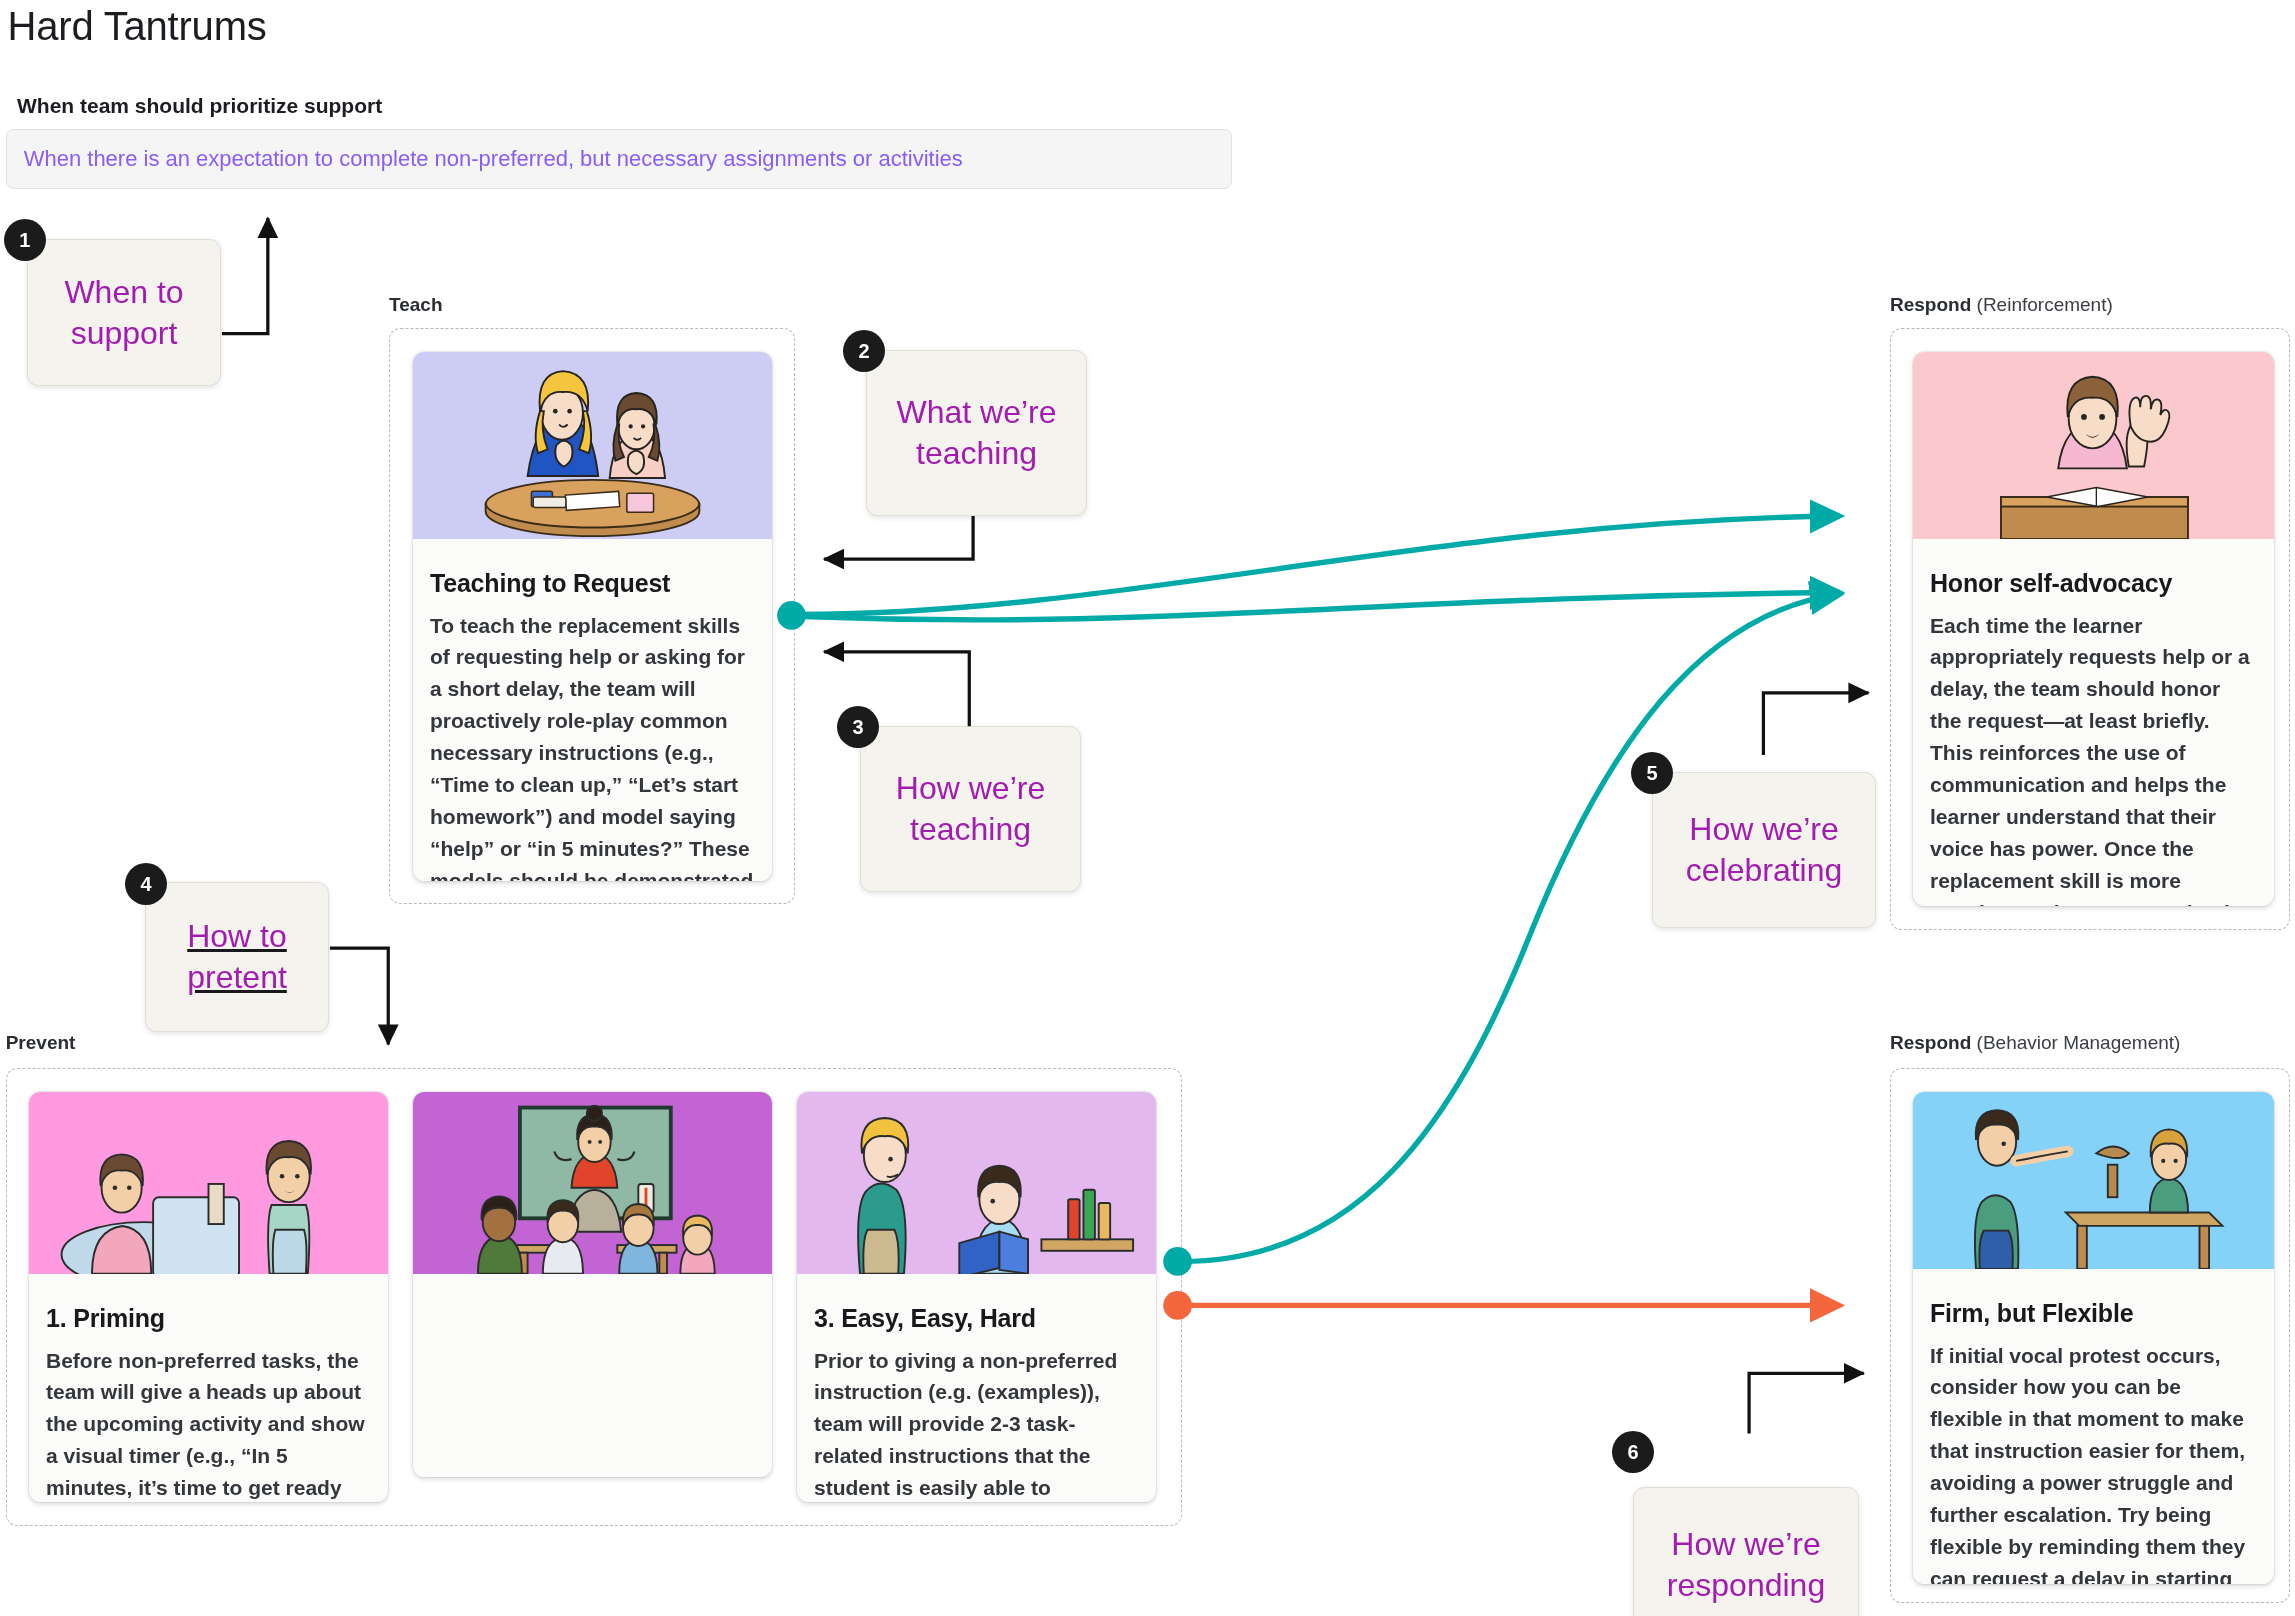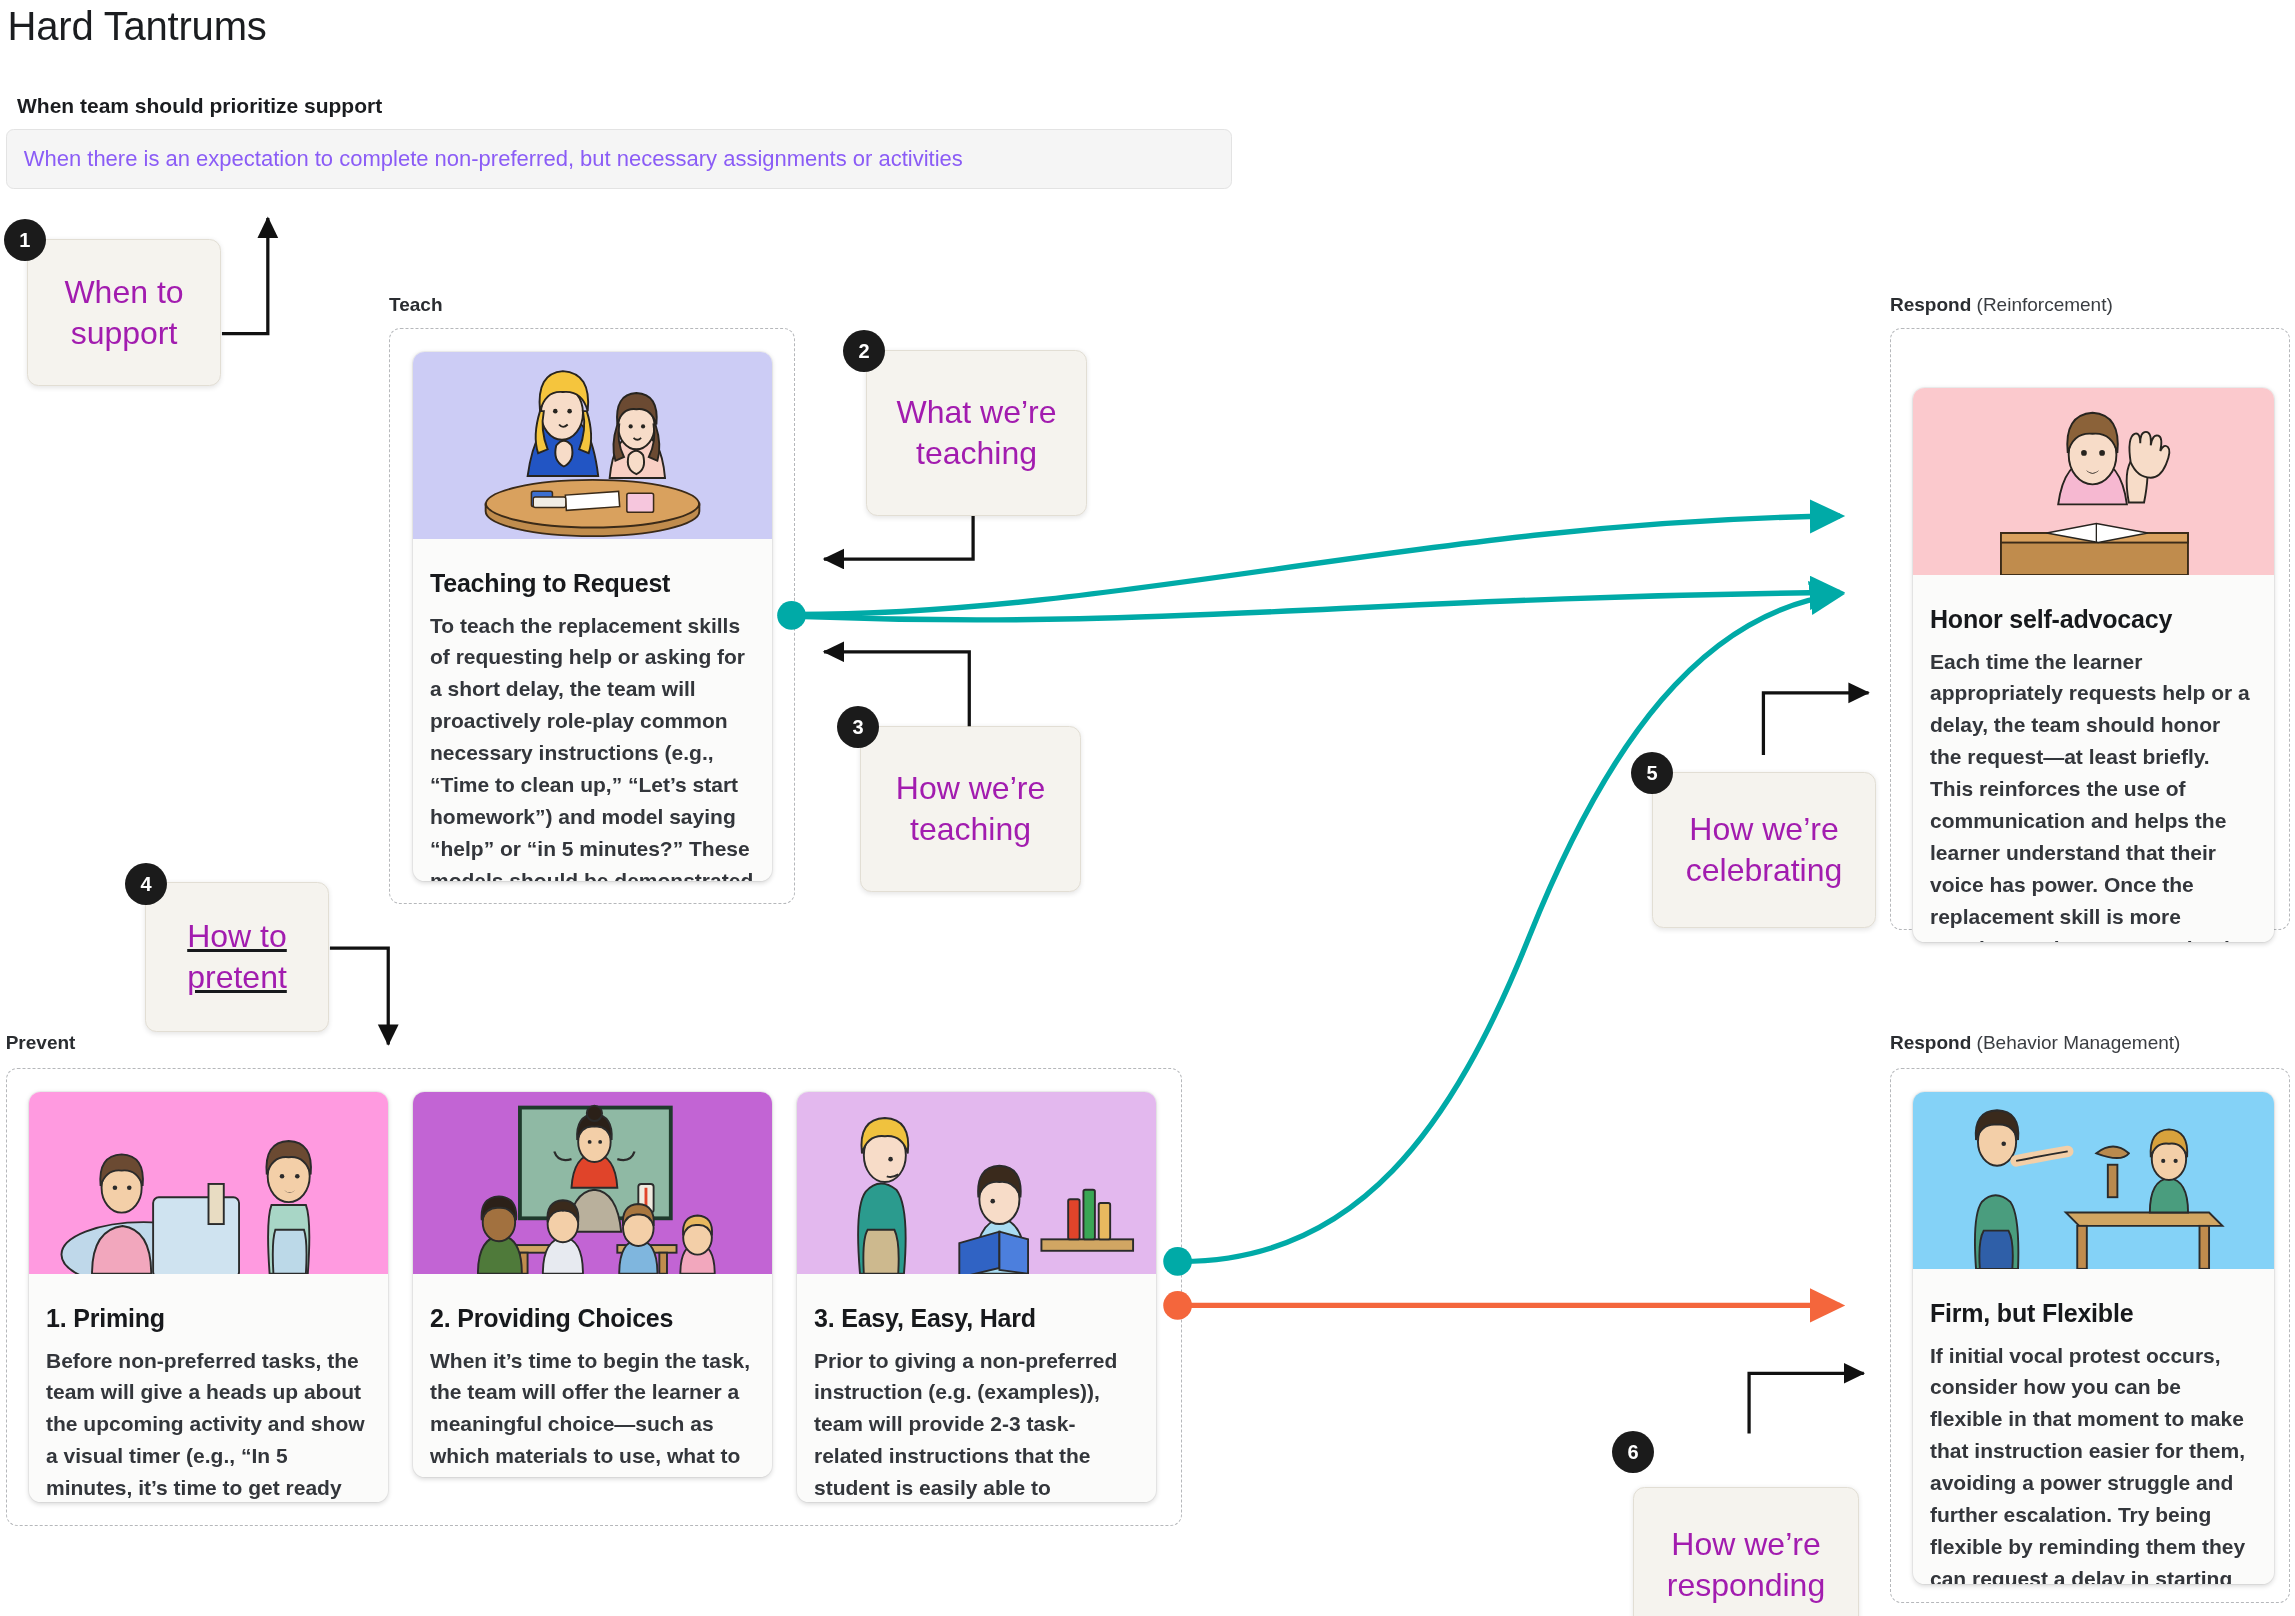--- a/index.html
+++ b/index.html
@@ -240,21 +240,21 @@
       <path d="M231,90 q4,4 8,0" stroke="#27241f" stroke-width="1.8" fill="none"></path>
       <path d="M226,108 q8,-9 15,0 q4,15 -7,20 q-12,-5 -8,-20 z" fill="#f7dcc8" stroke="#27241f" stroke-width="2"></path>
     </svg>
   </div>
   <div class="card-body">
     <div class="card-title">Teaching to Request</div>
     <p class="card-text">To teach the replacement skills of requesting help or asking for a short delay, the team will proactively role-play common necessary instructions (e.g., “Time to clean up,” “Let’s start homework”) and model saying “help” or “in 5 minutes?” These models should be demonstrated both vocally and nonverbally (e.g., core board, ASL). Team members will set up at least 5 opportunities per day.</p>
   </div>
 </div>
 
-<div class="card" style="left:1913px; top:352px; width:361px; height:554px;margin-top:36px;">
+<div class="card" style="left:1913px; top:352px; width:361px; height:554px;">
   <div class="card-img" style="height:187px; background:#fbc9cd;">
     <svg viewBox="0 0 378 196" width="361" height="187" aria-hidden="true">
       <rect x="92" y="152" width="196" height="44" fill="#c08c4d" stroke="#3a2a18" stroke-width="2"></rect>
       <rect x="92" y="152" width="196" height="10" fill="#d9a15e" stroke="#3a2a18" stroke-width="2"></rect>
       <path d="M152,122 q6,-46 36,-48 q30,2 36,48 z" fill="#f6b8d1" stroke="#27241f" stroke-width="2"></path>
       <ellipse cx="188" cy="70" rx="25" ry="31" fill="#f7dcc8" stroke="#27241f" stroke-width="2"></ellipse>
       <path d="M162,68 q-4,-40 26,-42 q30,2 26,42 q-6,-22 -26,-20 q-20,-2 -26,20 z" fill="#8b6239" stroke="#27241f" stroke-width="2"></path>
       <circle cx="179" cy="68" r="3" fill="#27241f"></circle>
       <circle cx="198" cy="68" r="3" fill="#27241f"></circle>
       <path d="M181,86 q7,8 14,0 q-7,6 -14,0 z" fill="#27241f"></path>
@@ -322,24 +322,20 @@
       <ellipse cx="157" cy="138" rx="16" ry="19" fill="#f3cfa8" stroke="#2b2b2b" stroke-width="2"></ellipse>
       <path d="M141,136 q-2,-22 16,-23 q18,1 16,23 q-4,-13 -16,-12 q-12,-1 -16,12 z" fill="#3a2a1c" stroke="#2b2b2b" stroke-width="2"></path>
       <path d="M216,190 q0,-34 20,-36 q20,2 20,36 z" fill="#7fb6de" stroke="#2b2b2b" stroke-width="2"></path>
       <ellipse cx="236" cy="142" rx="16" ry="19" fill="#f3cfa8" stroke="#2b2b2b" stroke-width="2"></ellipse>
       <path d="M220,140 q-2,-22 16,-23 q18,1 16,23 q-4,-13 -16,-12 q-12,-1 -16,12 z" fill="#a8763f" stroke="#2b2b2b" stroke-width="2"></path>
       <path d="M280,190 q0,-30 18,-32 q18,2 18,32 z" fill="#f2a7bd" stroke="#2b2b2b" stroke-width="2"></path>
       <ellipse cx="298" cy="152" rx="15" ry="18" fill="#f3cfa8" stroke="#2b2b2b" stroke-width="2"></ellipse>
       <path d="M283,150 q-2,-20 15,-21 q17,1 15,21 q-4,-12 -15,-11 q-11,-1 -15,11 z" fill="#e8b95f" stroke="#2b2b2b" stroke-width="2"></path>
     </svg>
   </div>
-  <div class="card-body">
-    <div class="card-title">2. Providing Choices</div>
-    <p class="card-text">When it’s time to begin the task, the team will offer the learner a meaningful choice—such as which materials to use, what to do first, or who can support. This supports autonomy and reduces resistance.</p>
-  </div>
 </div>
 
 <div class="card" style="left:797px; top:1092px; width:359px; height:410px;">
   <div class="card-img" style="height:182px; background:#e3b8ee;">
     <svg viewBox="0 0 376 190" width="359" height="182" aria-hidden="true">
       <path d="M66,190 q-6,-70 6,-86 q14,-16 32,-2 q14,18 8,88 z" fill="#2b9b8e" stroke="#2b2b2b" stroke-width="2"></path>
       <path d="M70,190 q-2,-36 4,-46 h28 q6,12 4,46 z" fill="#cdb98e" stroke="#2b2b2b" stroke-width="2"></path>
       <ellipse cx="92" cy="66" rx="22" ry="28" fill="#f7dcc8" stroke="#2b2b2b" stroke-width="2"></ellipse>
       <path d="M68,64 q-4,-36 24,-37 q28,1 24,37 q-6,-20 -24,-18 q-18,-2 -24,18 z" fill="#f0c23e" stroke="#2b2b2b" stroke-width="2"></path>
       <circle cx="98" cy="70" r="2.4" fill="#2b2b2b"></circle>

